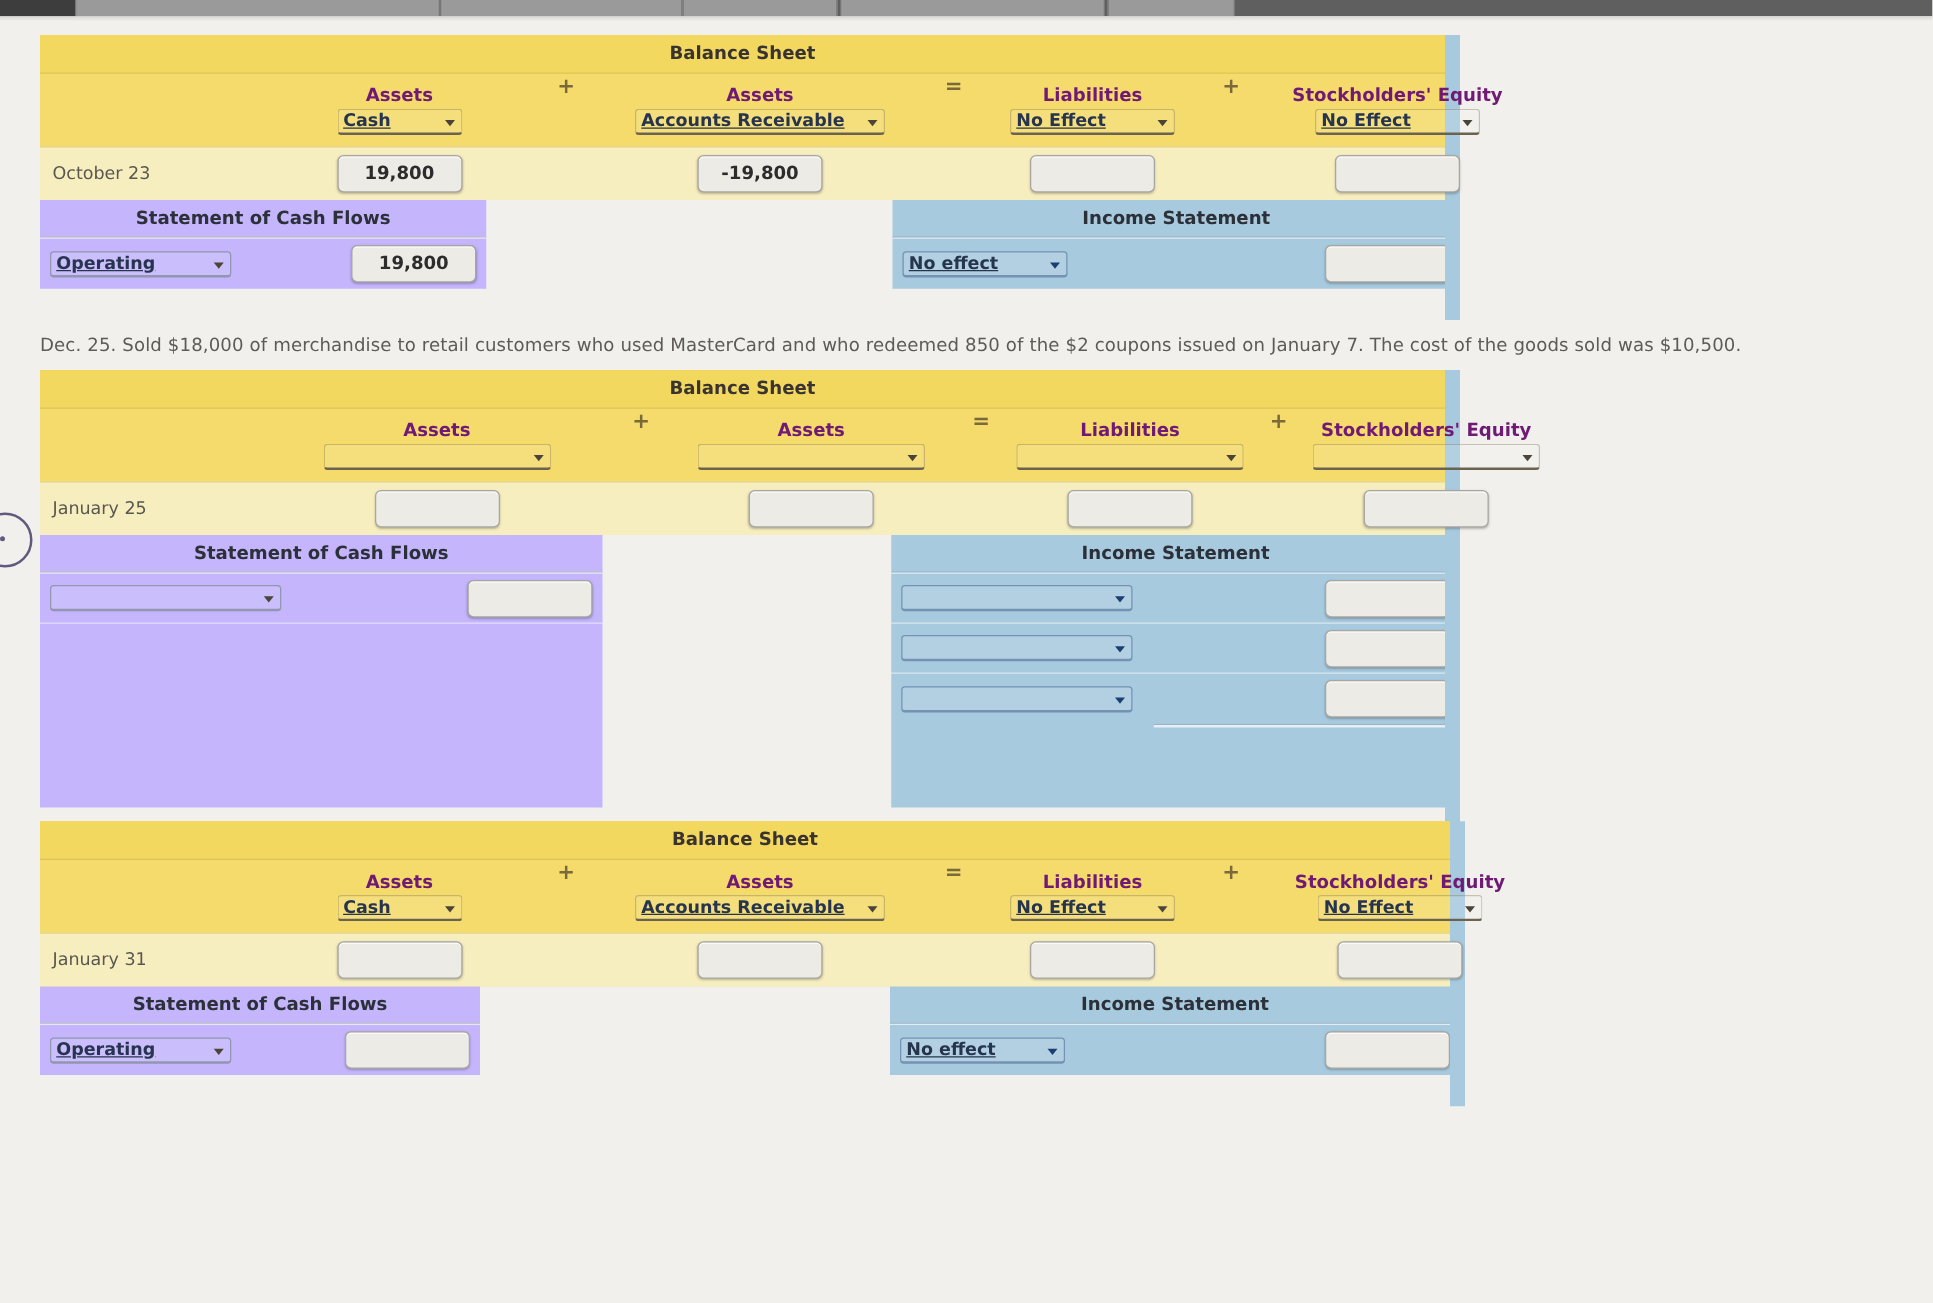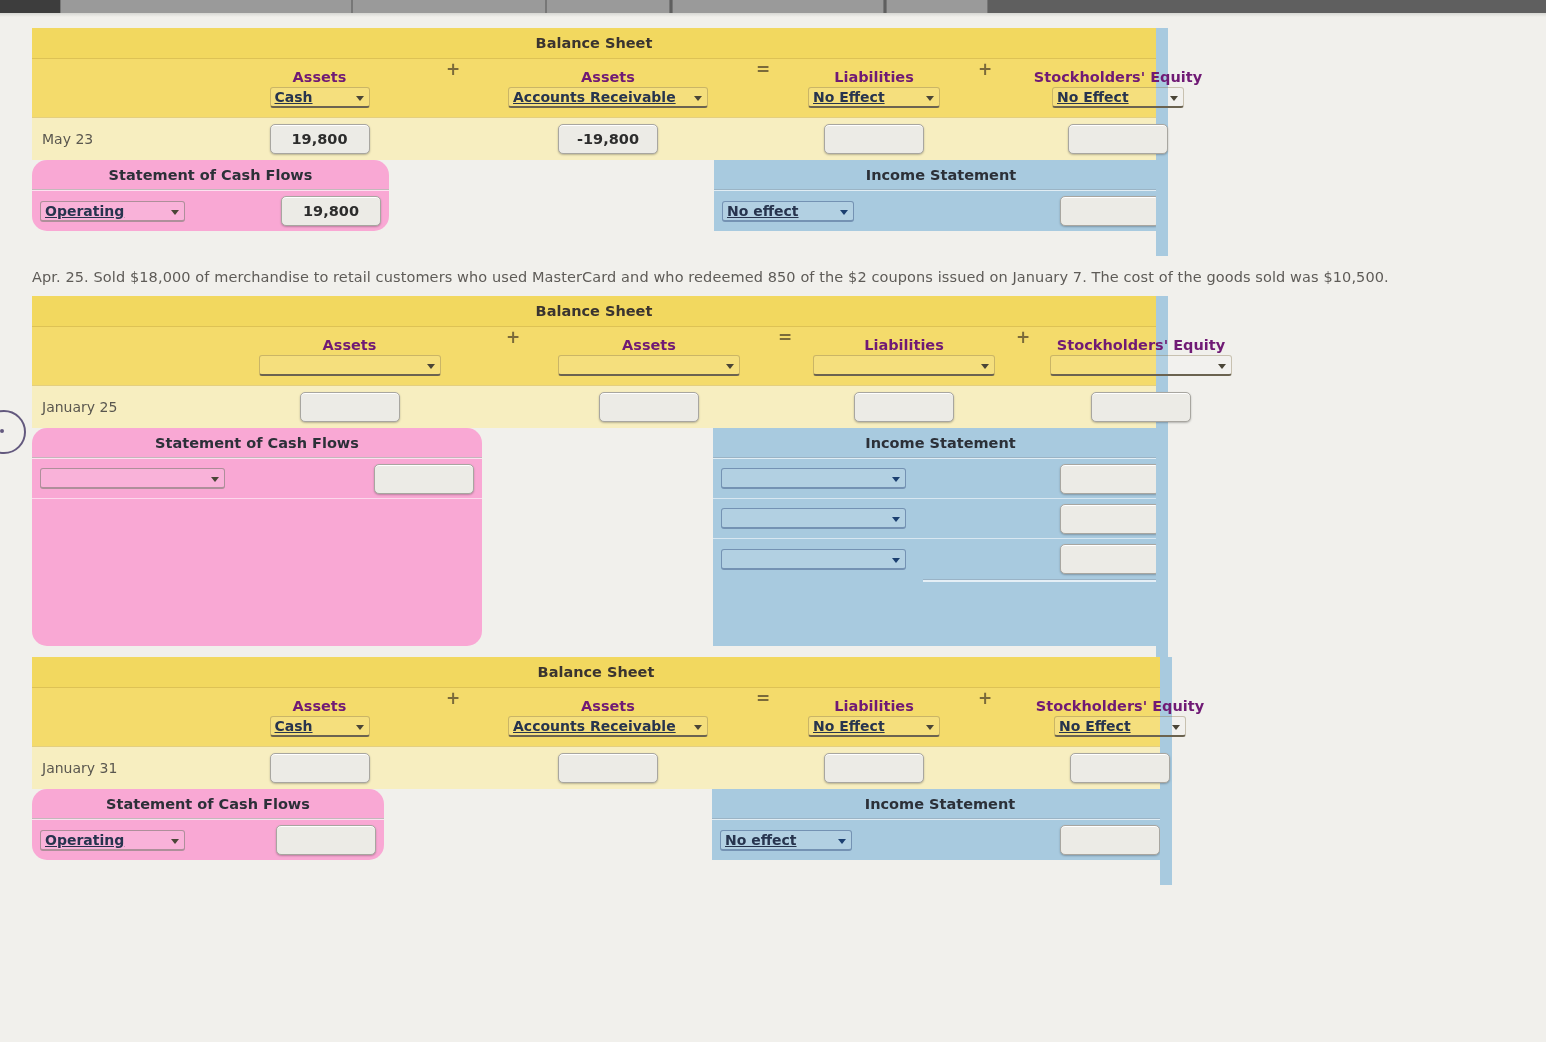--- a/index.html
+++ b/index.html
@@ -81,21 +81,21 @@
     display:inline-block;box-sizing:border-box;
     width:100px;height:30px;line-height:28px;
     background:#ecebe6;border:1px solid #a8a6a0;border-radius:5px;
     box-shadow:0 1px 2px rgba(0,0,0,.25), inset 0 1px 0 #fff;
     text-align:center;font-size:14.5px;font-weight:bold;color:#2c2c2c;
     vertical-align:middle;
   }
 
   
   .lower{display:flex;align-items:stretch;}
-  .scf{background:#f9a8d4;box-sizing:border-box;border-radius:15px;}
+  .scf{background:#c4b5fd;box-sizing:border-box;}
   .gap{background:transparent;}
   .is{background:#a8cadf;box-sizing:border-box;}
   .pane-title{
     text-align:center;font-weight:bold;font-size:14.5px;color:#2c3038;
     padding:7px 0 6px 0;
   }
   .pane-rule{height:1px;background:rgba(255,255,255,.65);
      border-top:1px solid rgba(90,110,90,.35);}
   .pane-rule.blue{border-top:1px solid rgba(70,110,140,.45);}
   .pane-line{
@@ -166,21 +166,21 @@
         <div class="col-op">+</div>
         <div class="col-acct" style="width:224px;">
           <div class="hd-title">Stockholders' Equity</div>
           <div style="padding-bottom:9px;">
             <span class="sel sel-w130">No Effect</span>
           </div>
         </div>
       </div>
 
       <div class="bs-row">
-        <div class="col-label date-cell">May 23</div>
+        <div class="col-label date-cell">October 23</div>
         <div class="col-acct"><span class="inp">19,800</span></div>
         <div class="col-op"></div>
         <div class="col-acct" style="width:268px;"><span class="inp">-19,800</span></div>
         <div class="col-op"></div>
         <div class="col-acct" style="width:180px;"><span class="inp"></span></div>
         <div class="col-op"></div>
         <div class="col-acct" style="width:224px;"><span class="inp"></span></div>
       </div>
     </div>
 
@@ -200,21 +200,21 @@
         <div class="pane-rule blue"></div>
         <div class="pane-line" style="border-bottom:none;">
           <span class="sel sel-w130 blue">No effect</span>
           <span class="spacer"></span>
           <span class="inp"></span>
         </div>
       </div>
     </div>
   </div>
 
-  <div class="prompt" style="padding-top:38px;">Apr. 25. Sold $18,000 of merchandise to retail customers who used MasterCard and who redeemed 850 of the $2 coupons issued on January 7. The cost of the goods sold was $10,500.</div>
+  <div class="prompt" style="padding-top:38px;">Dec. 25. Sold $18,000 of merchandise to retail customers who used MasterCard and who redeemed 850 of the $2 coupons issued on January 7. The cost of the goods sold was $10,500.</div>
 
   <div class="block" style="margin-top:11px;width:1136px;">
     <div class="blue-edge" style="height:362px;"></div>
 
     <div class="bs" style="width:1124px;">
       <div class="bs-title">Balance Sheet</div>
 
       <div class="bs-head">
         <div class="col-label"></div>
         <div class="col-acct" style="width:285px;">

